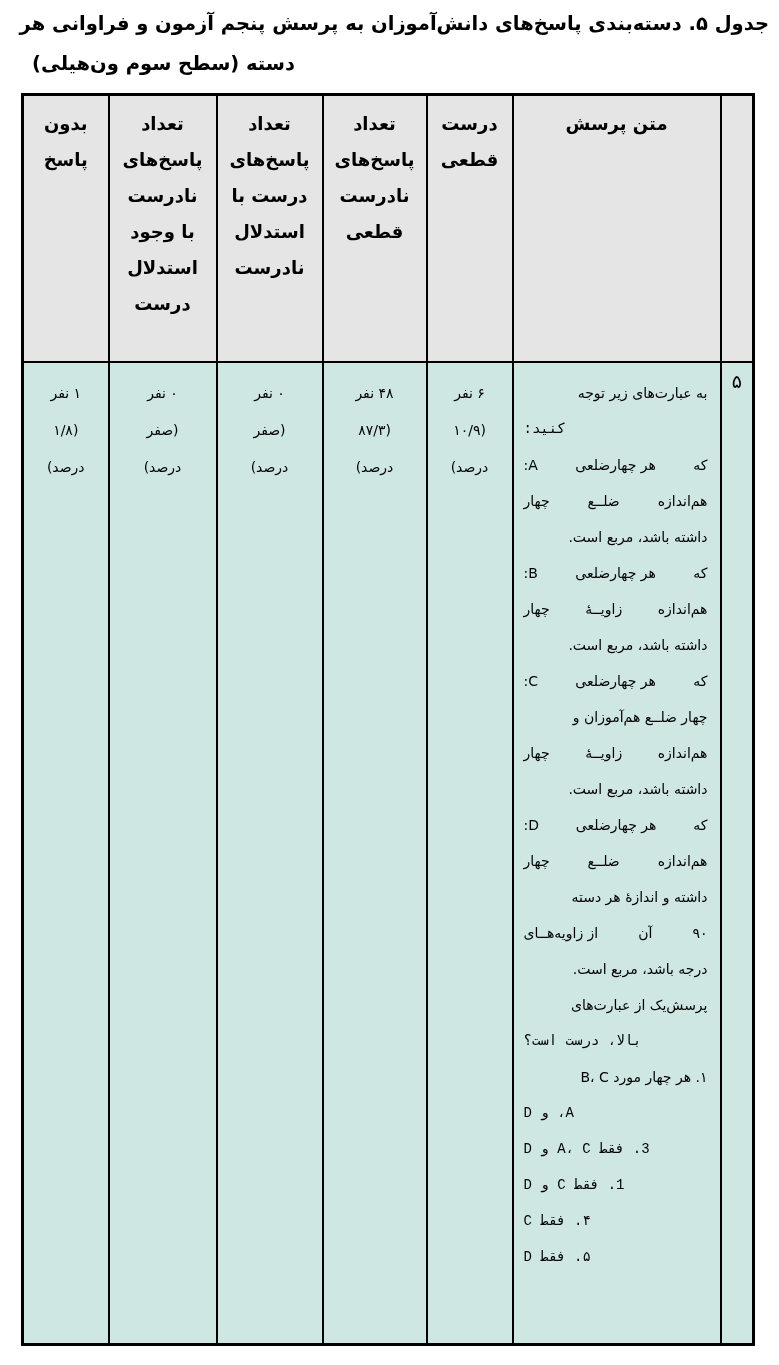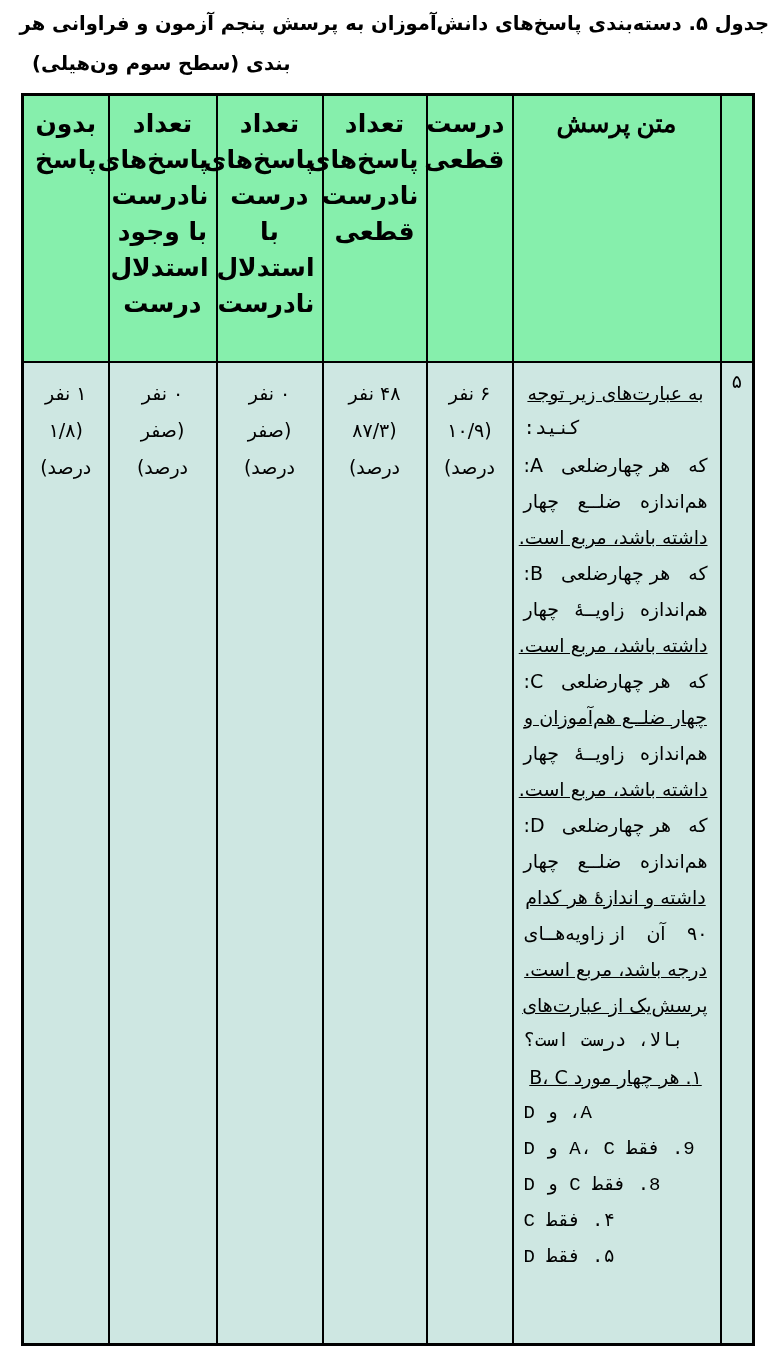--- a/index.html
+++ b/index.html
@@ -73,42 +73,41 @@
   col.c-index { width: 33px; }
   col.c-question { width: 208px; }
   col.c-n1 { width: 86px; }
   col.c-n2 { width: 104px; }
   col.c-n3 { width: 106px; }
   col.c-n4 { width: 108px; }
   col.c-n5 { width: 86px; }
 
   
   thead th {
-    background: #86efac;
+    background: #e5e5e5;
     height: 265px;
     vertical-align: top;
-    font-size: 25px;
+    font-size: 18px;
     font-weight: 700;
     line-height: 36px;
   }
   th .hcell {
     padding: 10px 7px 0 7px;
     text-align: center;
   }
   th.h-question .hcell {
     text-align: center;
     padding-top: 10px;
-    font-family: Liberation Serif, serif;
   }
   th.h-index .hcell { padding: 0; }
 
   
   tbody td {
     background: #CEE7E2;
-    font-size: 19px;
+    font-size: 14px;
     line-height: 36px;
   }
   td.d-index {
     text-align: center;
     vertical-align: middle;
     font-size: 19px;
   }
   td.d-num .numcell {
     padding: 12px 7px 0 7px;
     text-align: center;
@@ -121,37 +120,36 @@
 
   .q-line {
     display: block;
     white-space: nowrap;
   }
   .q-line.justify {
     display: flex;
     justify-content: space-between;
   }
   .q-line.center-r {
-    text-align: center;
-    text-decoration: underline;
+    text-align: right;
   }
   .q-line.align-left {
     text-align: left;
     font-family: Liberation Mono, monospace;
   }
   .num-line { display: block; }
 </style>
 </head>
 <body>
 
 <div class="page">
 
   <div class="table-caption">
     <span class="caption-line line1">جدول ۵. دسته‌بندی پاسخ‌های دانش‌آموزان به پرسش پنجم آزمون و فراوانی هر</span>
-    <span class="caption-line line2">بندی (سطح سوم ون‌هیلی)</span>
+    <span class="caption-line line2">دسته (سطح سوم ون‌هیلی)</span>
   </div>
 
   <div class="table-wrap">
     <table class="freq-table">
       <colgroup>
         <col class="c-index">
         <col class="c-question">
         <col class="c-n1">
         <col class="c-n2">
         <col class="c-n3">
@@ -251,33 +249,33 @@
                 <div class="q-line justify">
                   <span>که</span>
                   <span>هر چهارضلعی</span>
                   <span>D:</span>
                 </div>
                 <div class="q-line justify">
                   <span>هم‌اندازه</span>
                   <span>ضلــع</span>
                   <span>چهار</span>
                 </div>
-                <div class="q-line center-r">داشته و اندازهٔ هر کدام</div>
+                <div class="q-line center-r">داشته و اندازهٔ هر دسته</div>
                 <div class="q-line justify">
                   <span>۹۰</span>
                   <span>آن</span>
                   <span>از زاویه‌هــای</span>
                 </div>
                 <div class="q-line center-r">درجه باشد، مربع است.</div>
                 <div class="q-line center-r">پرسش‌یک از عبارت‌های</div>
                 <div class="q-line align-left">بالا، درست است؟</div>
                 <div class="q-line center-r">۱. هر چهار مورد B، C</div>
                 <div class="q-line align-left">A، و D</div>
-                <div class="q-line align-left">9. فقط A، C و D</div>
-                <div class="q-line align-left">8. فقط C و D</div>
+                <div class="q-line align-left">3. فقط A، C و D</div>
+                <div class="q-line align-left">1. فقط C و D</div>
                 <div class="q-line align-left">۴. فقط C</div>
                 <div class="q-line align-left">۵. فقط D</div>
               </div>
           </td>
           <td class="d-num">
             <div class="numcell">
               <span class="num-line">۶ نفر</span>
               <span class="num-line">(۱۰/۹</span>
               <span class="num-line">درصد)</span>
             </div>

